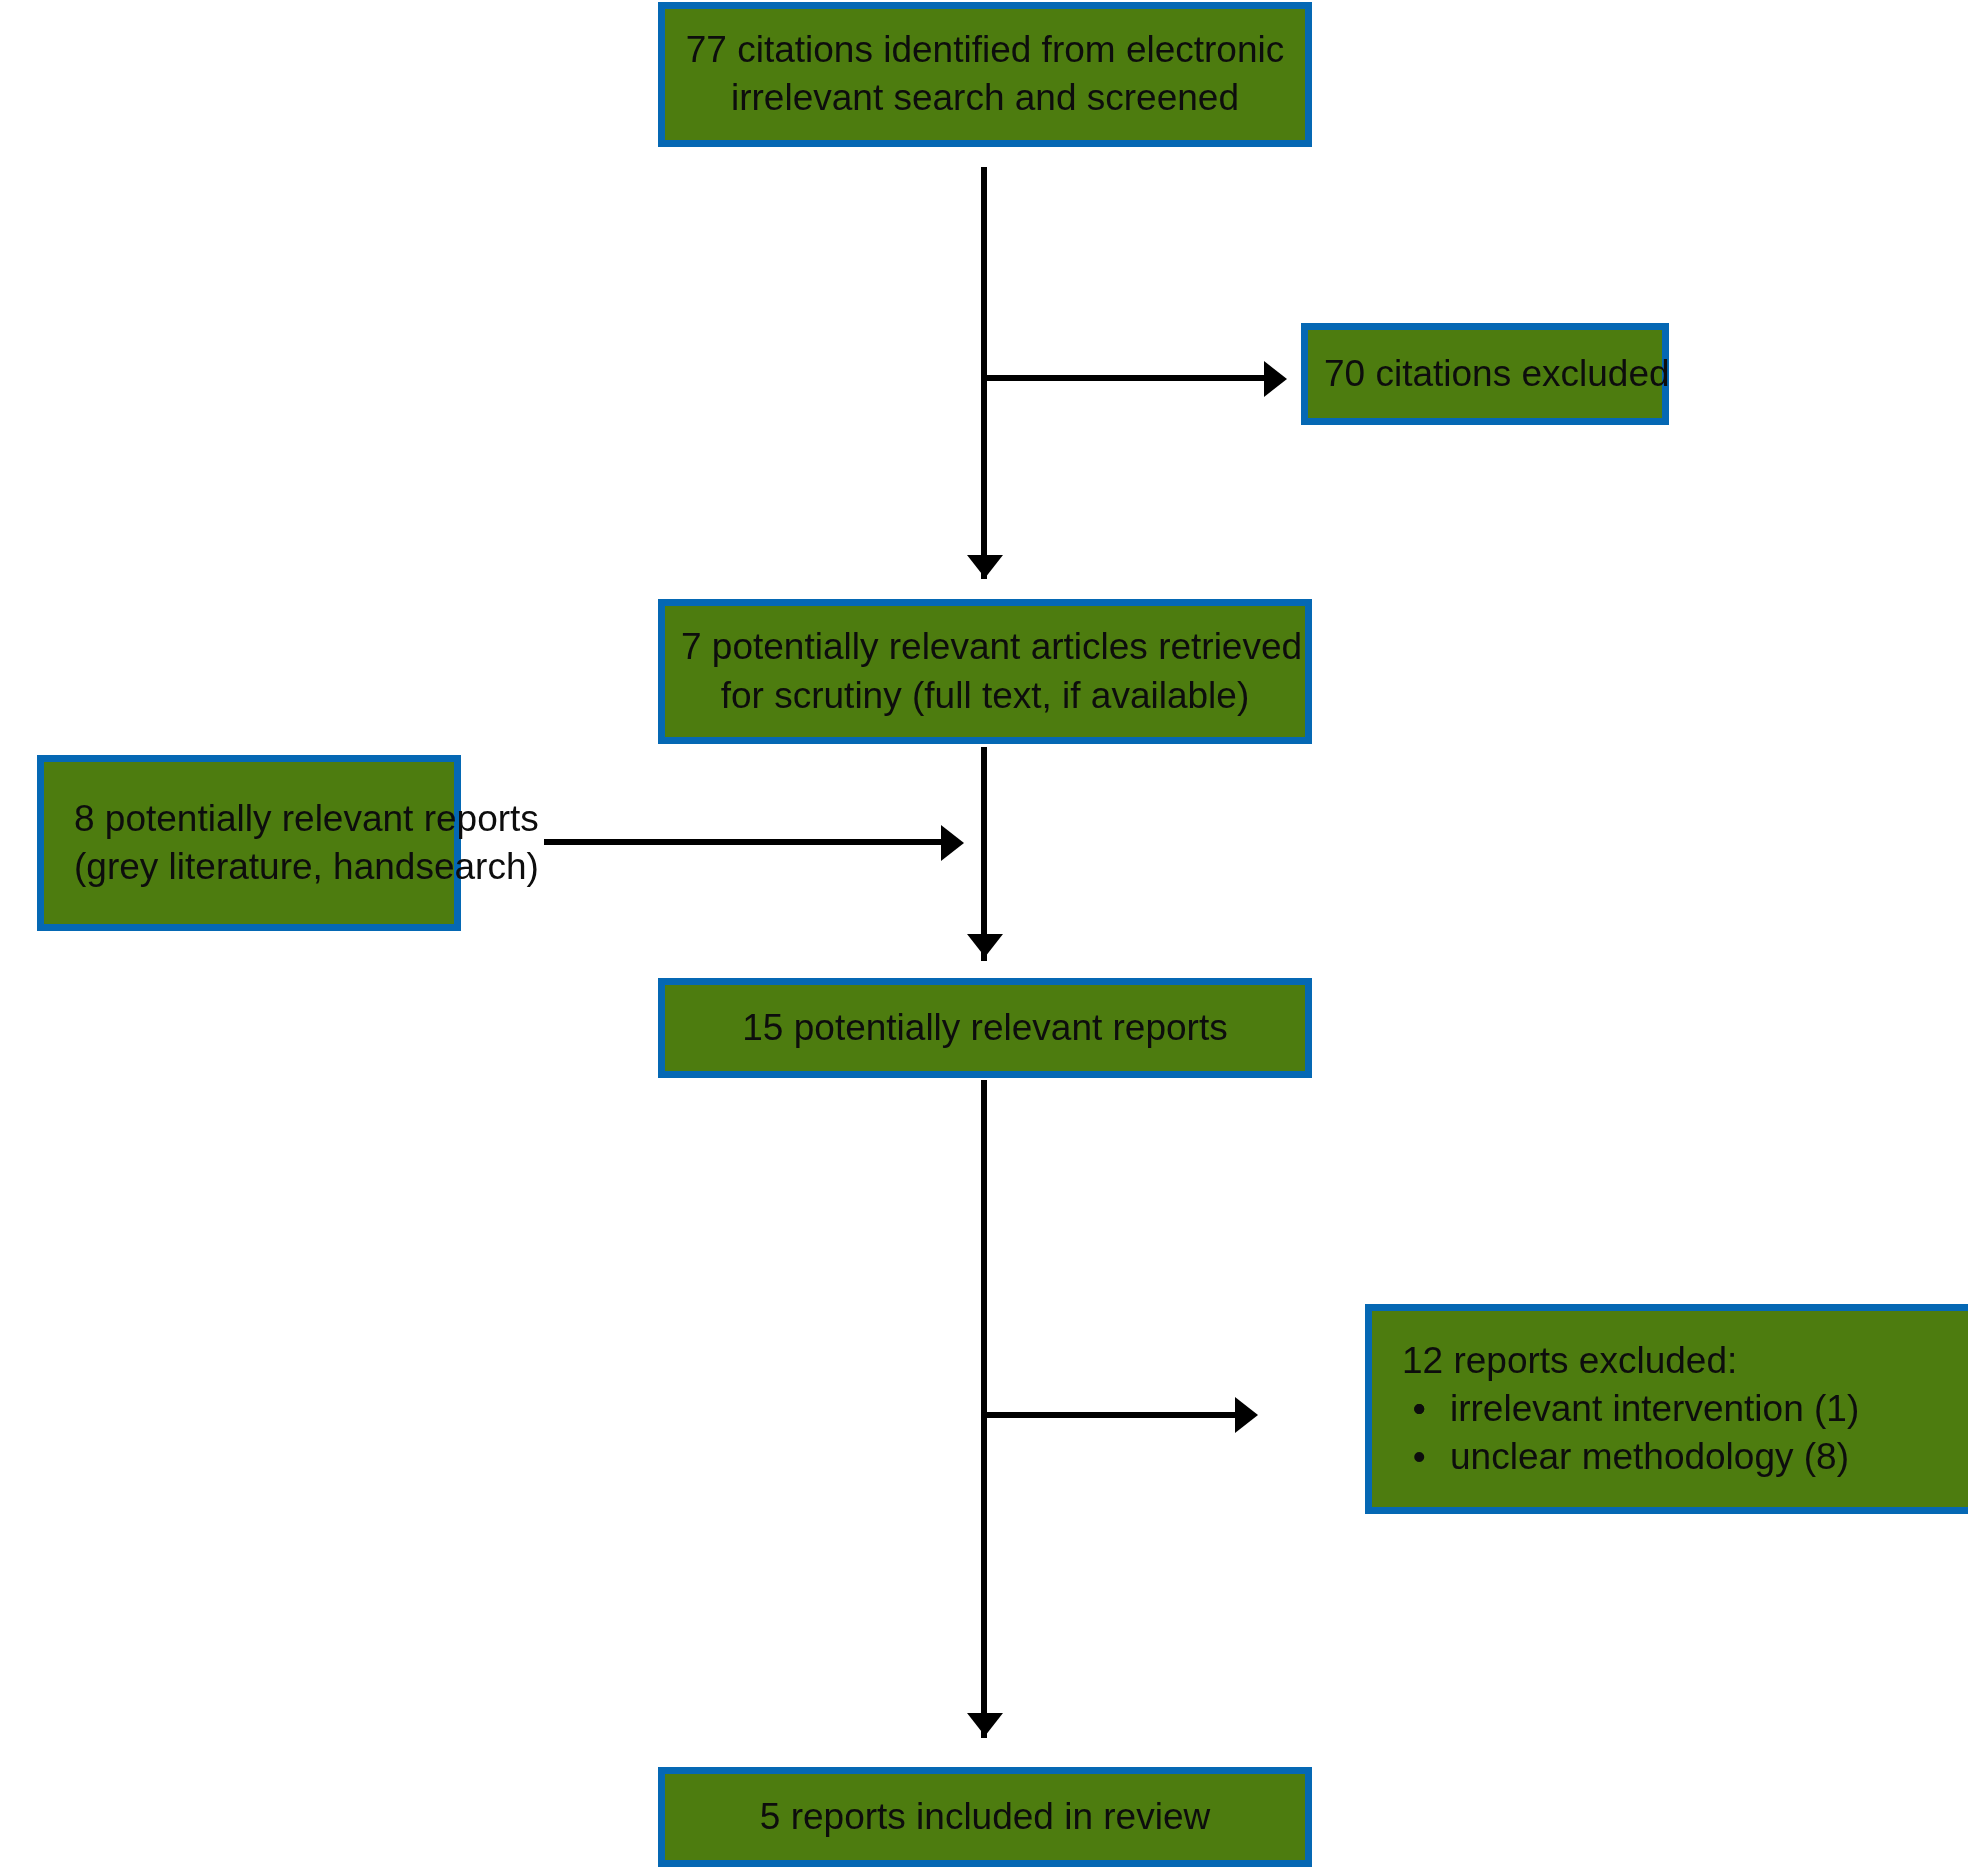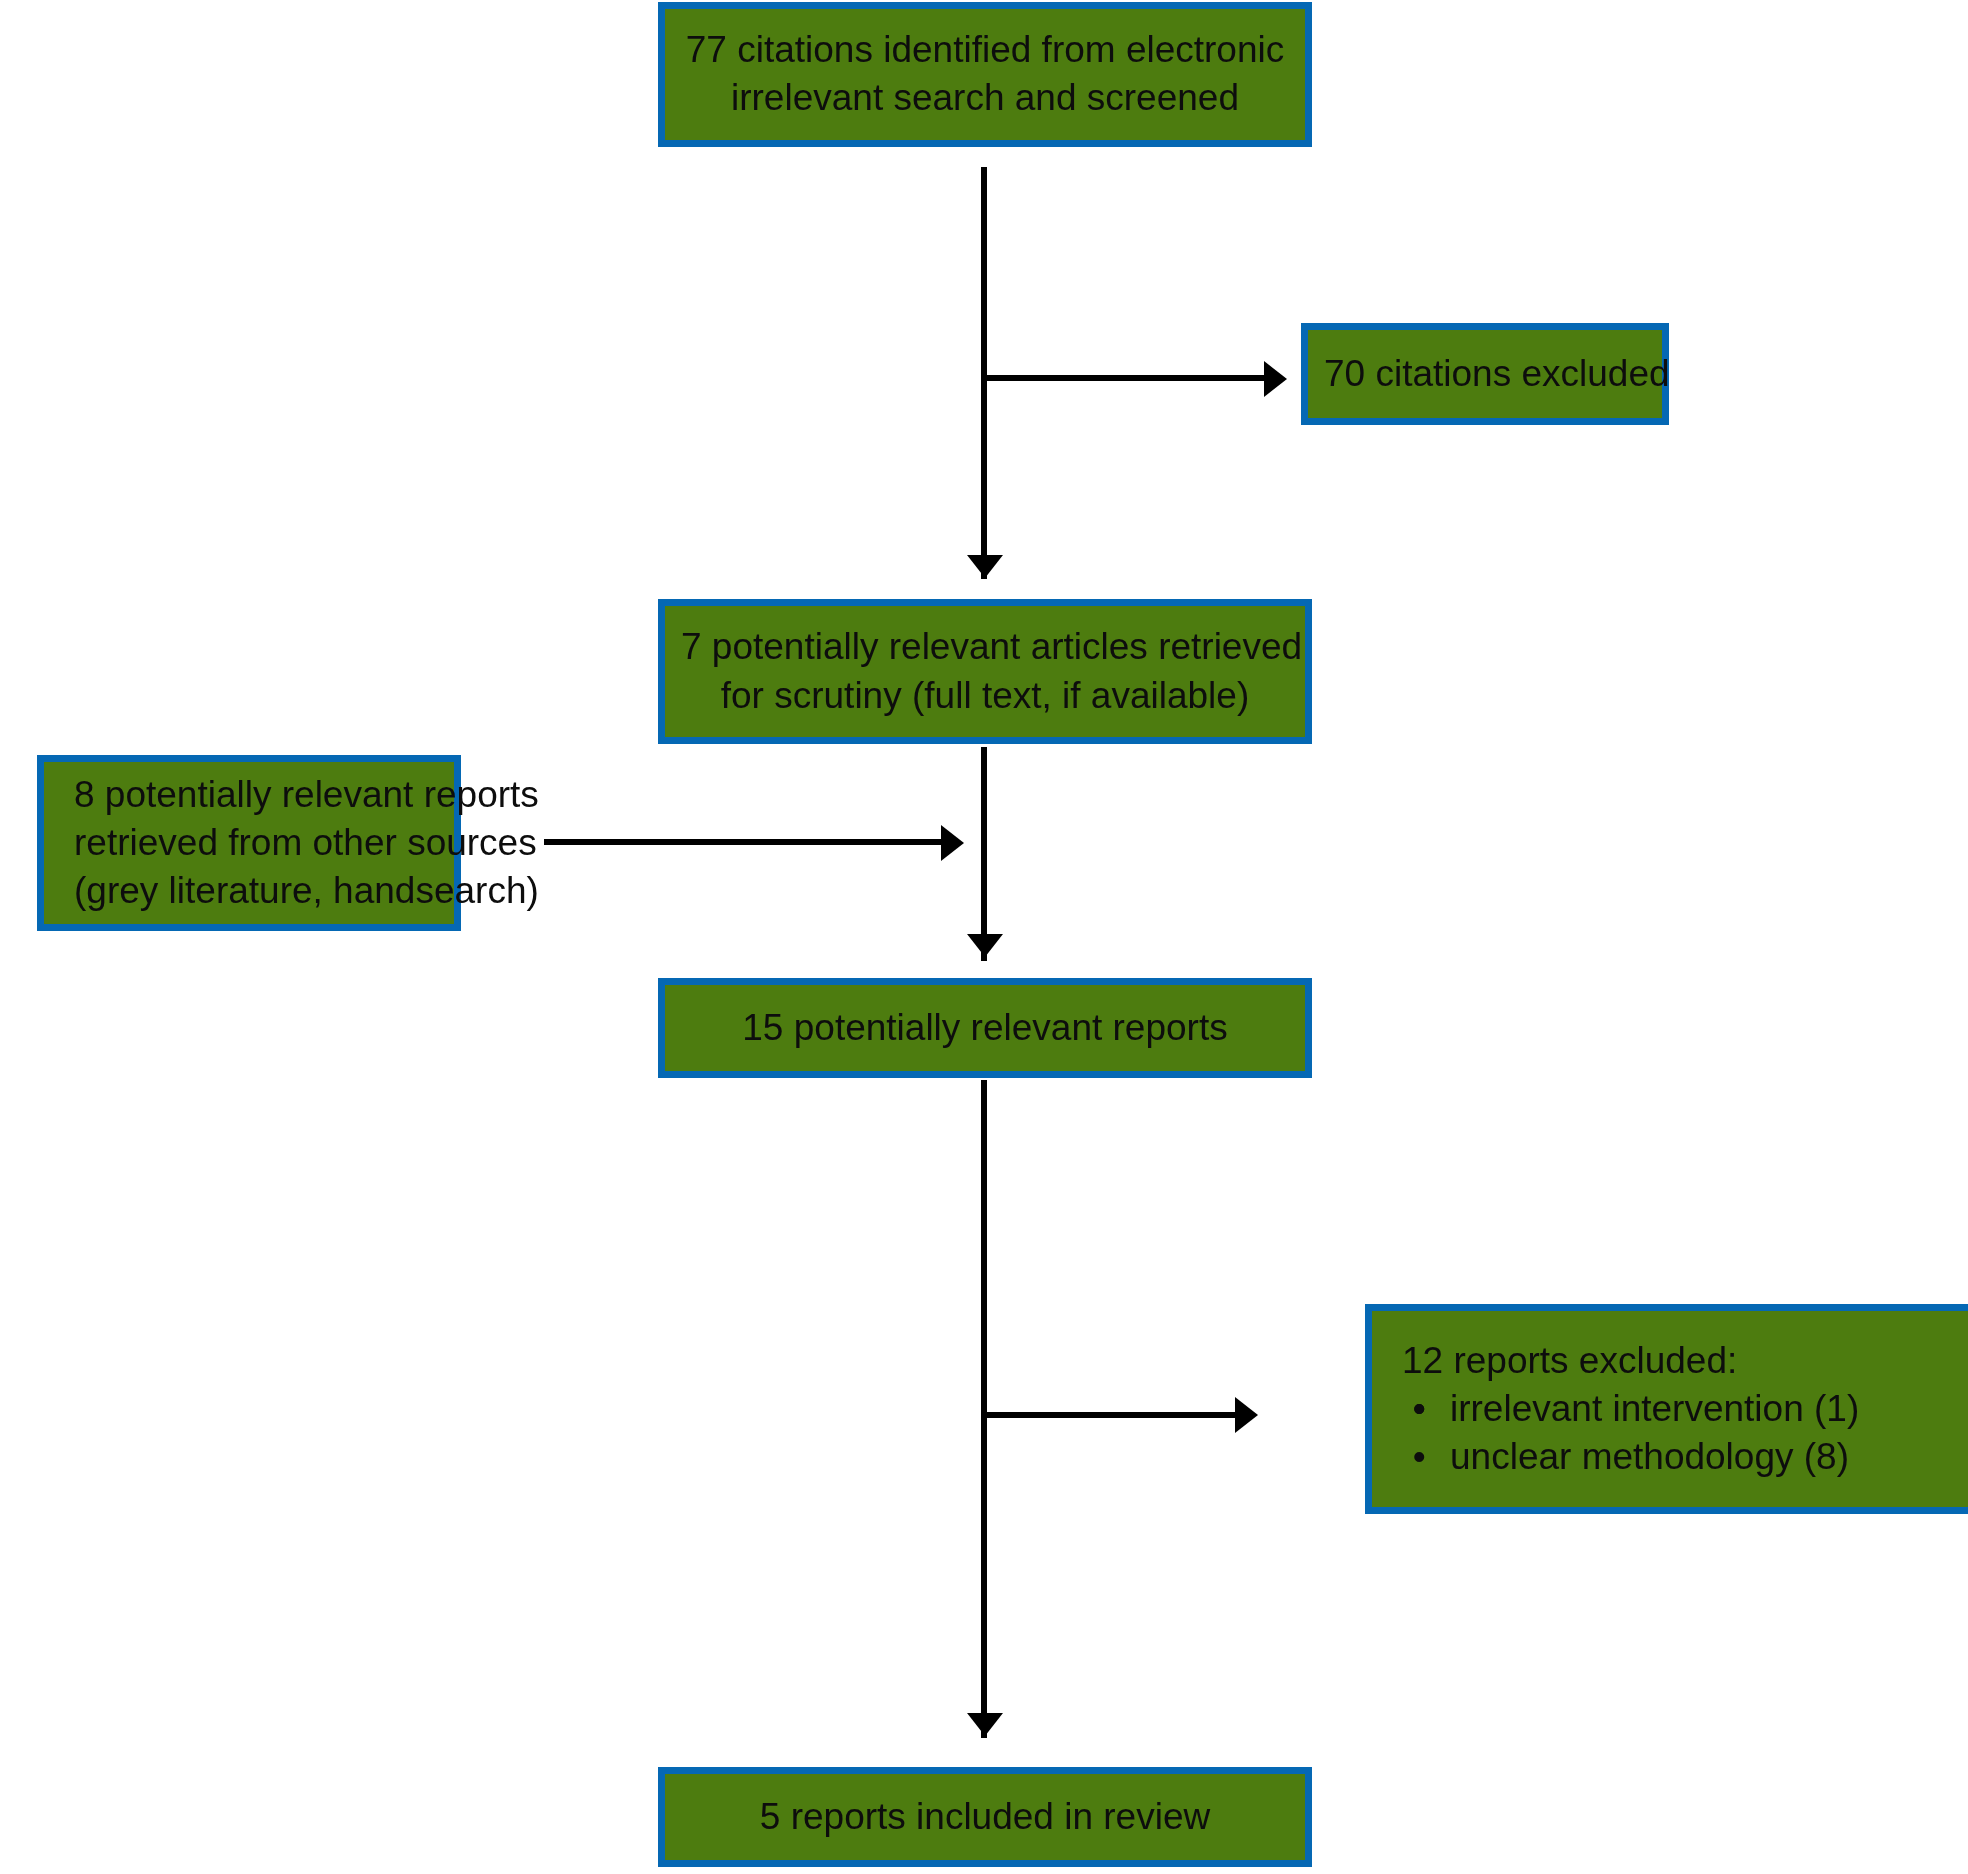--- a/index.html
+++ b/index.html
@@ -114,21 +114,20 @@
       <span class="line">for scrutiny (full text, if available)</span>
     </span>
   </div>
 
   <div class="vline" style="left:981px; top:747px; height:214px;"></div>
   <div class="arrow-down" style="left:967px; top:934px;"></div>
 
   <div class="box left-text" style="left:37px; top:755px; width:424px; height:176px;">
     <span class="txt">
       <span class="line">8 potentially relevant reports</span>
-      <span class="line">retrieved from other sources</span>
       <span class="line">(grey literature, handsearch)</span>
     </span>
   </div>
 
   <div class="hline" style="left:544px; top:839px; width:403px;"></div>
   <div class="arrow-right" style="left:941px; top:825px;"></div>
 
   <div class="box" style="left:658px; top:978px; width:654px; height:100px;justify-content:flex-end;">
     <span class="txt">
       <span class="line">15 potentially relevant reports</span>

